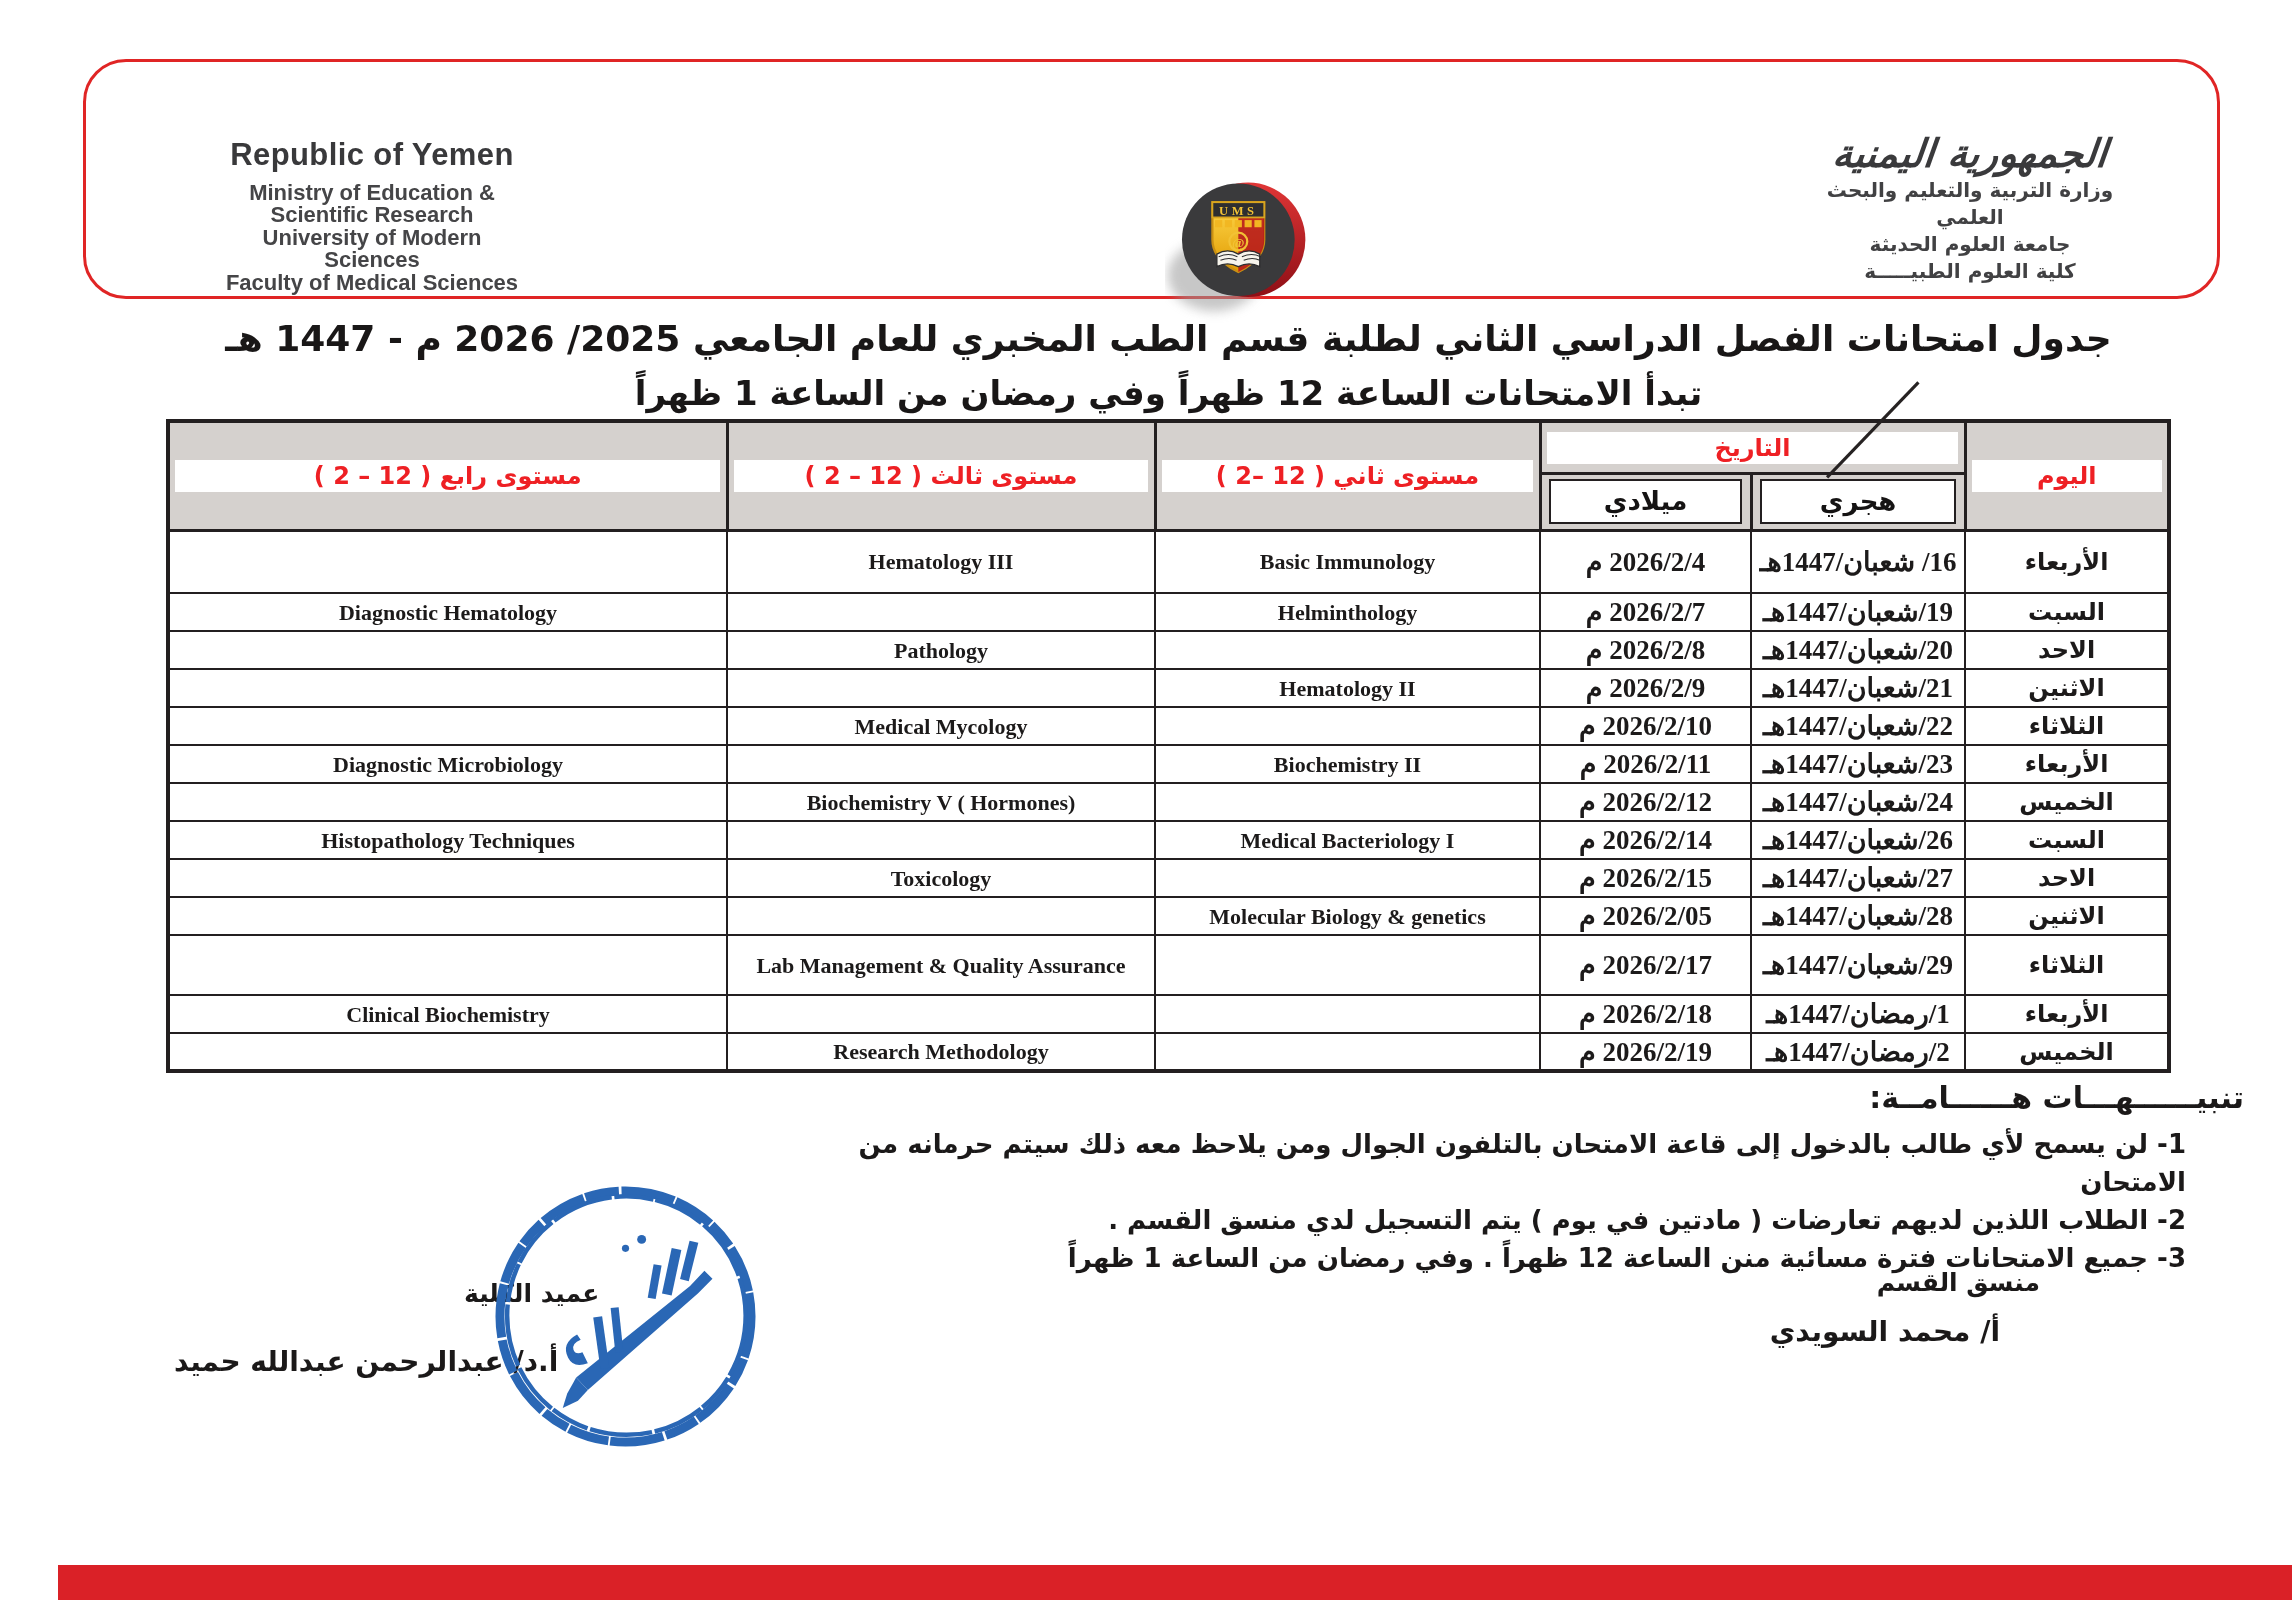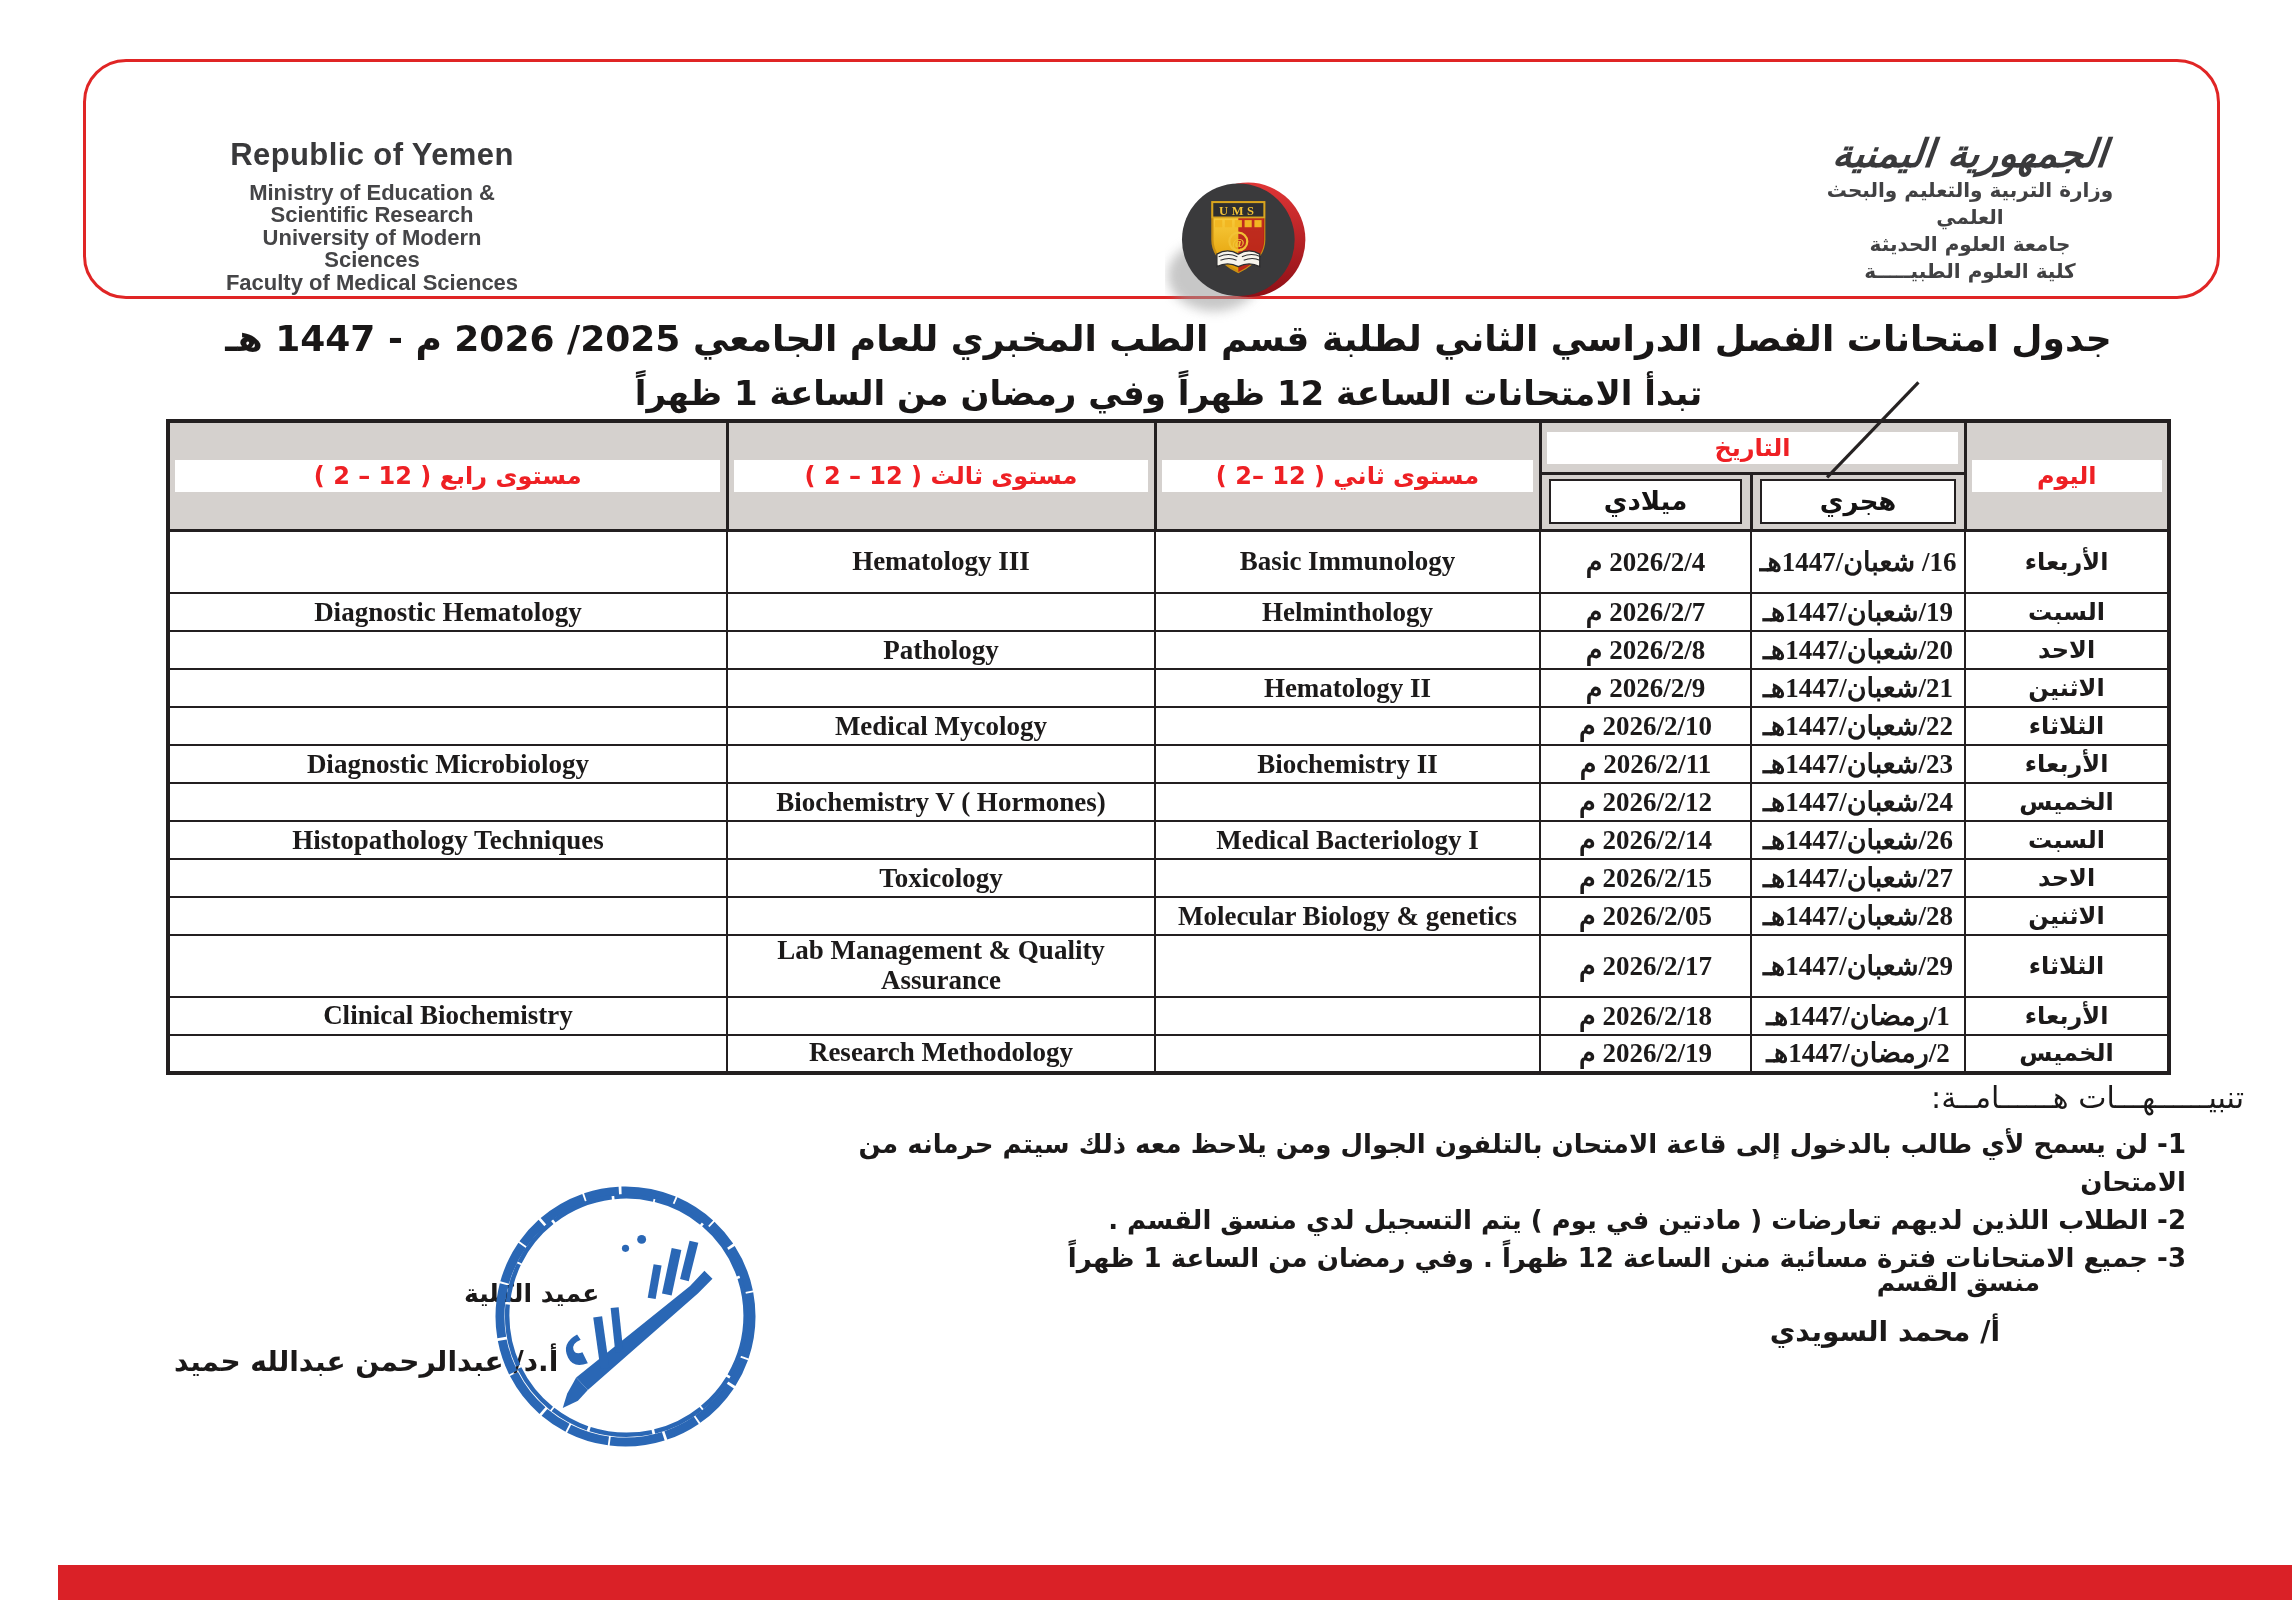--- a/index.html
+++ b/index.html
@@ -30,26 +30,26 @@
   table.exam{border:4.5px solid #231f20;}
   table.exam th{border-width:3.1px;}
   .hdr-gray{background:var(--header_gray,#d5d1ce);}
   .band{background:#fff;margin:0 5.4px;padding:1px 0;font-weight:bold;font-size:24px;
         color:var(--table_red,#ee2024);line-height:30px;}
   .subdate{background:var(--header_gray,#d5d1ce);}
   .subdate .inner{background:#fff;border:2.7px solid #231f20;margin:3.6px 7.2px 5.4px 7.2px;height:41px;
         line-height:41px;font-weight:bold;font-size:26px;color:#151313;}
   td.c-day{font-weight:bold;font-size:24px;}
   td.c-date{font-family:"Liberation Serif","DejaVu Serif",serif;font-weight:bold;font-size:27px;direction:rtl;}
-  td.c-sub{font-family:"Liberation Serif","DejaVu Serif",serif;font-weight:bold;font-size:27px;line-height:29.6px;}
+  td.c-sub{font-family:"Liberation Serif","DejaVu Serif",serif;font-weight:bold;font-size:22px;line-height:29.6px;}
   thead th{height:52px;}
   
   .overlay-svg{position:absolute;left:0;top:0;pointer-events:none;}
   
-  .notes-heading{position:absolute;right:49px;top:1080px;direction:rtl;font-weight:normal;
+  .notes-heading{position:absolute;right:49px;top:1080px;direction:rtl;font-weight:bold;
                  font-size:30px;color:#1b1919;}
   .notes{position:absolute;right:107px;top:1125px;width:1343px;direction:rtl;text-align:right;
          font-weight:bold;font-size:26px;line-height:38px;color:#1b1919;}
   
   .sig{position:absolute;direction:rtl;font-weight:bold;color:#1b1919;}
   .sig-r-title{right:253px;top:1268px;font-size:25px;}
   .sig-r-name{right:293px;top:1315px;font-size:28px;}
   .sig-l-title{left:464px;top:1279px;font-size:25px;}
   .sig-l-name{left:174px;top:1345px;font-size:28px;}
   .stamp-wrap{position:absolute;left:491px;top:1182px;width:269px;height:269px;}

